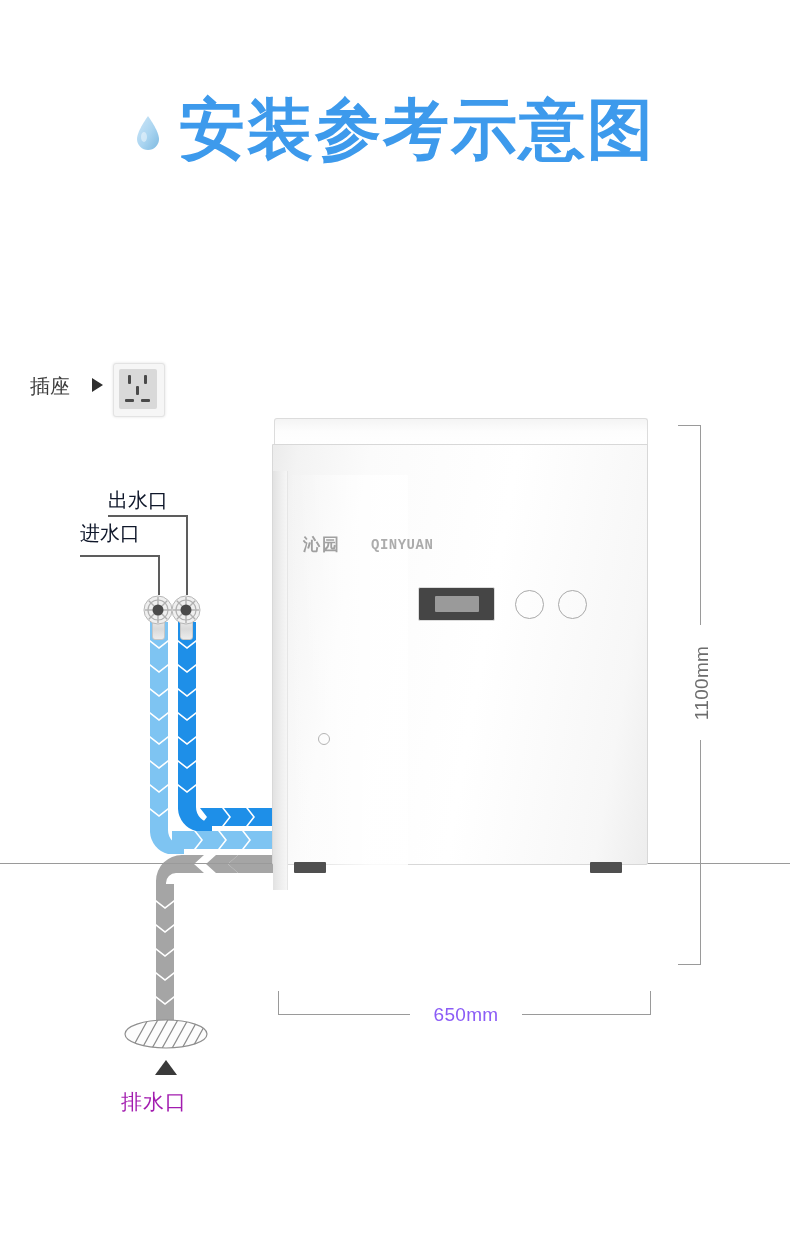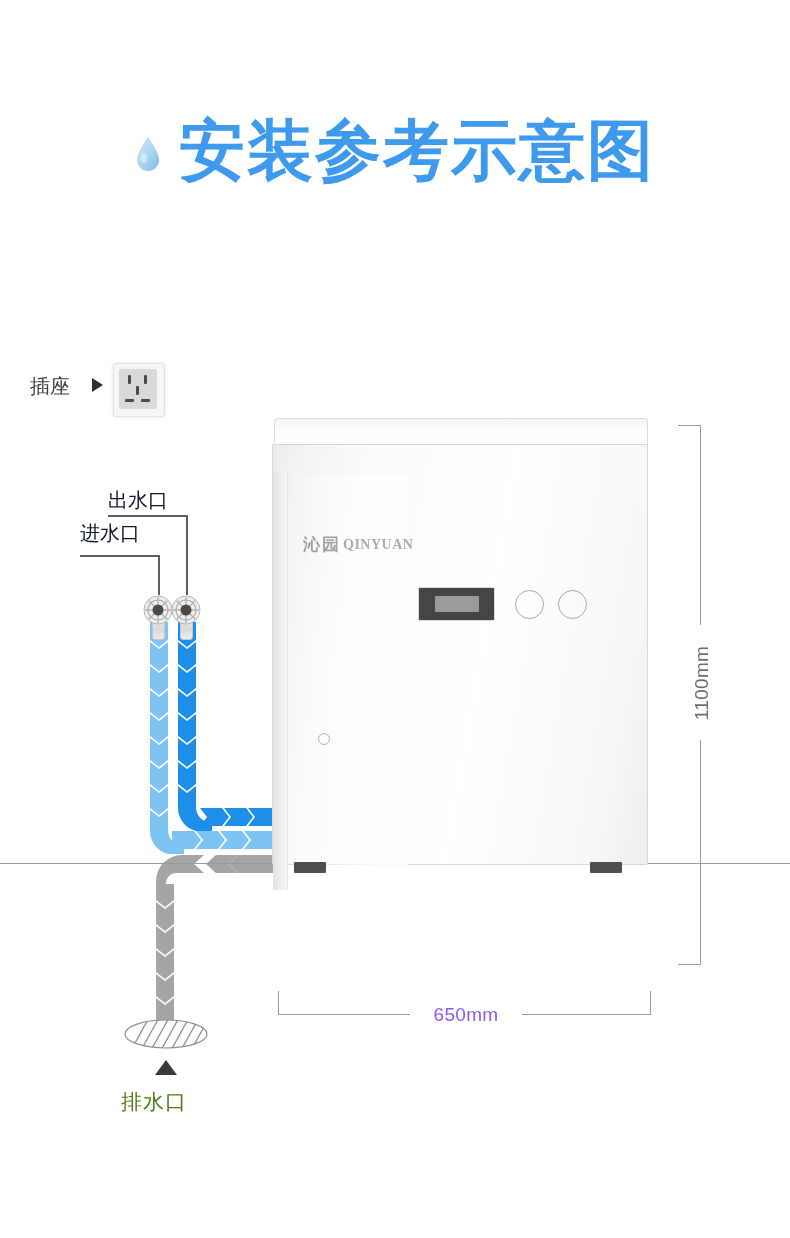--- a/index.html
+++ b/index.html
@@ -7,21 +7,21 @@
     width:790px;height:1238px;
     background:#ffffff;
     font-family:"Liberation Sans","DejaVu Sans",sans-serif;
     overflow:hidden;
     position:relative;
   }
   #stage{position:absolute;left:0;top:0;width:790px;height:1238px;}
 
   
   .title-row{
-    position:absolute;left:0;top:101px;width:790px;height:100px;
+    position:absolute;left:0;top:80px;width:790px;height:100px;
     display:flex;align-items:center;justify-content:center;
   }
   .droplet{
     width:26px;height:36px;margin-right:18px;margin-top:6px;flex:none;
   }
   .title-text{
     font-size:66px;
     font-weight:700;
     color:#3d9aec;
     letter-spacing:2px;
@@ -113,30 +113,31 @@
     background:linear-gradient(90deg,#e2e2e2 0%,#efefef 60%,#f6f6f6 100%);
     border-right:1px solid #e6e6e6;
   }
   .m-sheen{
     position:absolute;left:15px;top:30px;width:120px;height:411px;
     background:linear-gradient(90deg,rgba(255,255,255,0) 0%,rgba(255,255,255,.85) 70%);
     pointer-events:none;
   }
   .m-logo{
     position:absolute;left:30px;top:88px;
-    display:flex;align-items:center;gap:2px;
+    display:flex;align-items:center;gap:12px;
     filter:blur(0.6px);opacity:.62;
   }
   .logo-cn{
     font-size:17px;color:#6a6a6a;letter-spacing:2px;font-weight:700;
     font-family:"DejaVu Sans","Liberation Sans",sans-serif;
   }
   .logo-en{
     font-size:14px;color:#7a7a7a;letter-spacing:0.5px;font-weight:700;
-    font-family:Liberation Serif, serif;
+    font-family:Liberation Mono, monospace;
+    margin-left:18px;
   }
   .m-display{
     position:absolute;left:145px;top:142px;width:75px;height:32px;
     background:#454545;border:1px solid #dcdcdc;border-radius:2px;
   }
   .m-display-inner{
     position:absolute;left:16px;top:8px;width:44px;height:16px;
     background:#9a9a9a;border-radius:1px;
   }
   .m-btn{
@@ -188,21 +189,21 @@
 
   
   .drain-grate{position:absolute;left:124px;top:1018px;width:84px;height:32px;}
   .drain-arrow{
     position:absolute;left:155px;top:1060px;
     width:0;height:0;border-bottom:15px solid #3a3a3a;
     border-left:11px solid transparent;border-right:11px solid transparent;
   }
   .drain-label{
     position:absolute;left:121px;top:1088px;
-    font-size:21px;color:#4d7c0f;letter-spacing:1px;white-space:nowrap;
+    font-size:21px;color:#a21caf;letter-spacing:1px;white-space:nowrap;
     font-family:"DejaVu Sans","Liberation Sans",sans-serif;
   }
 </style>
 </head>
 <body>
 
 <div id="stage">
 
   <div class="title-row">
     <svg class="droplet" viewBox="0 0 26 36">

